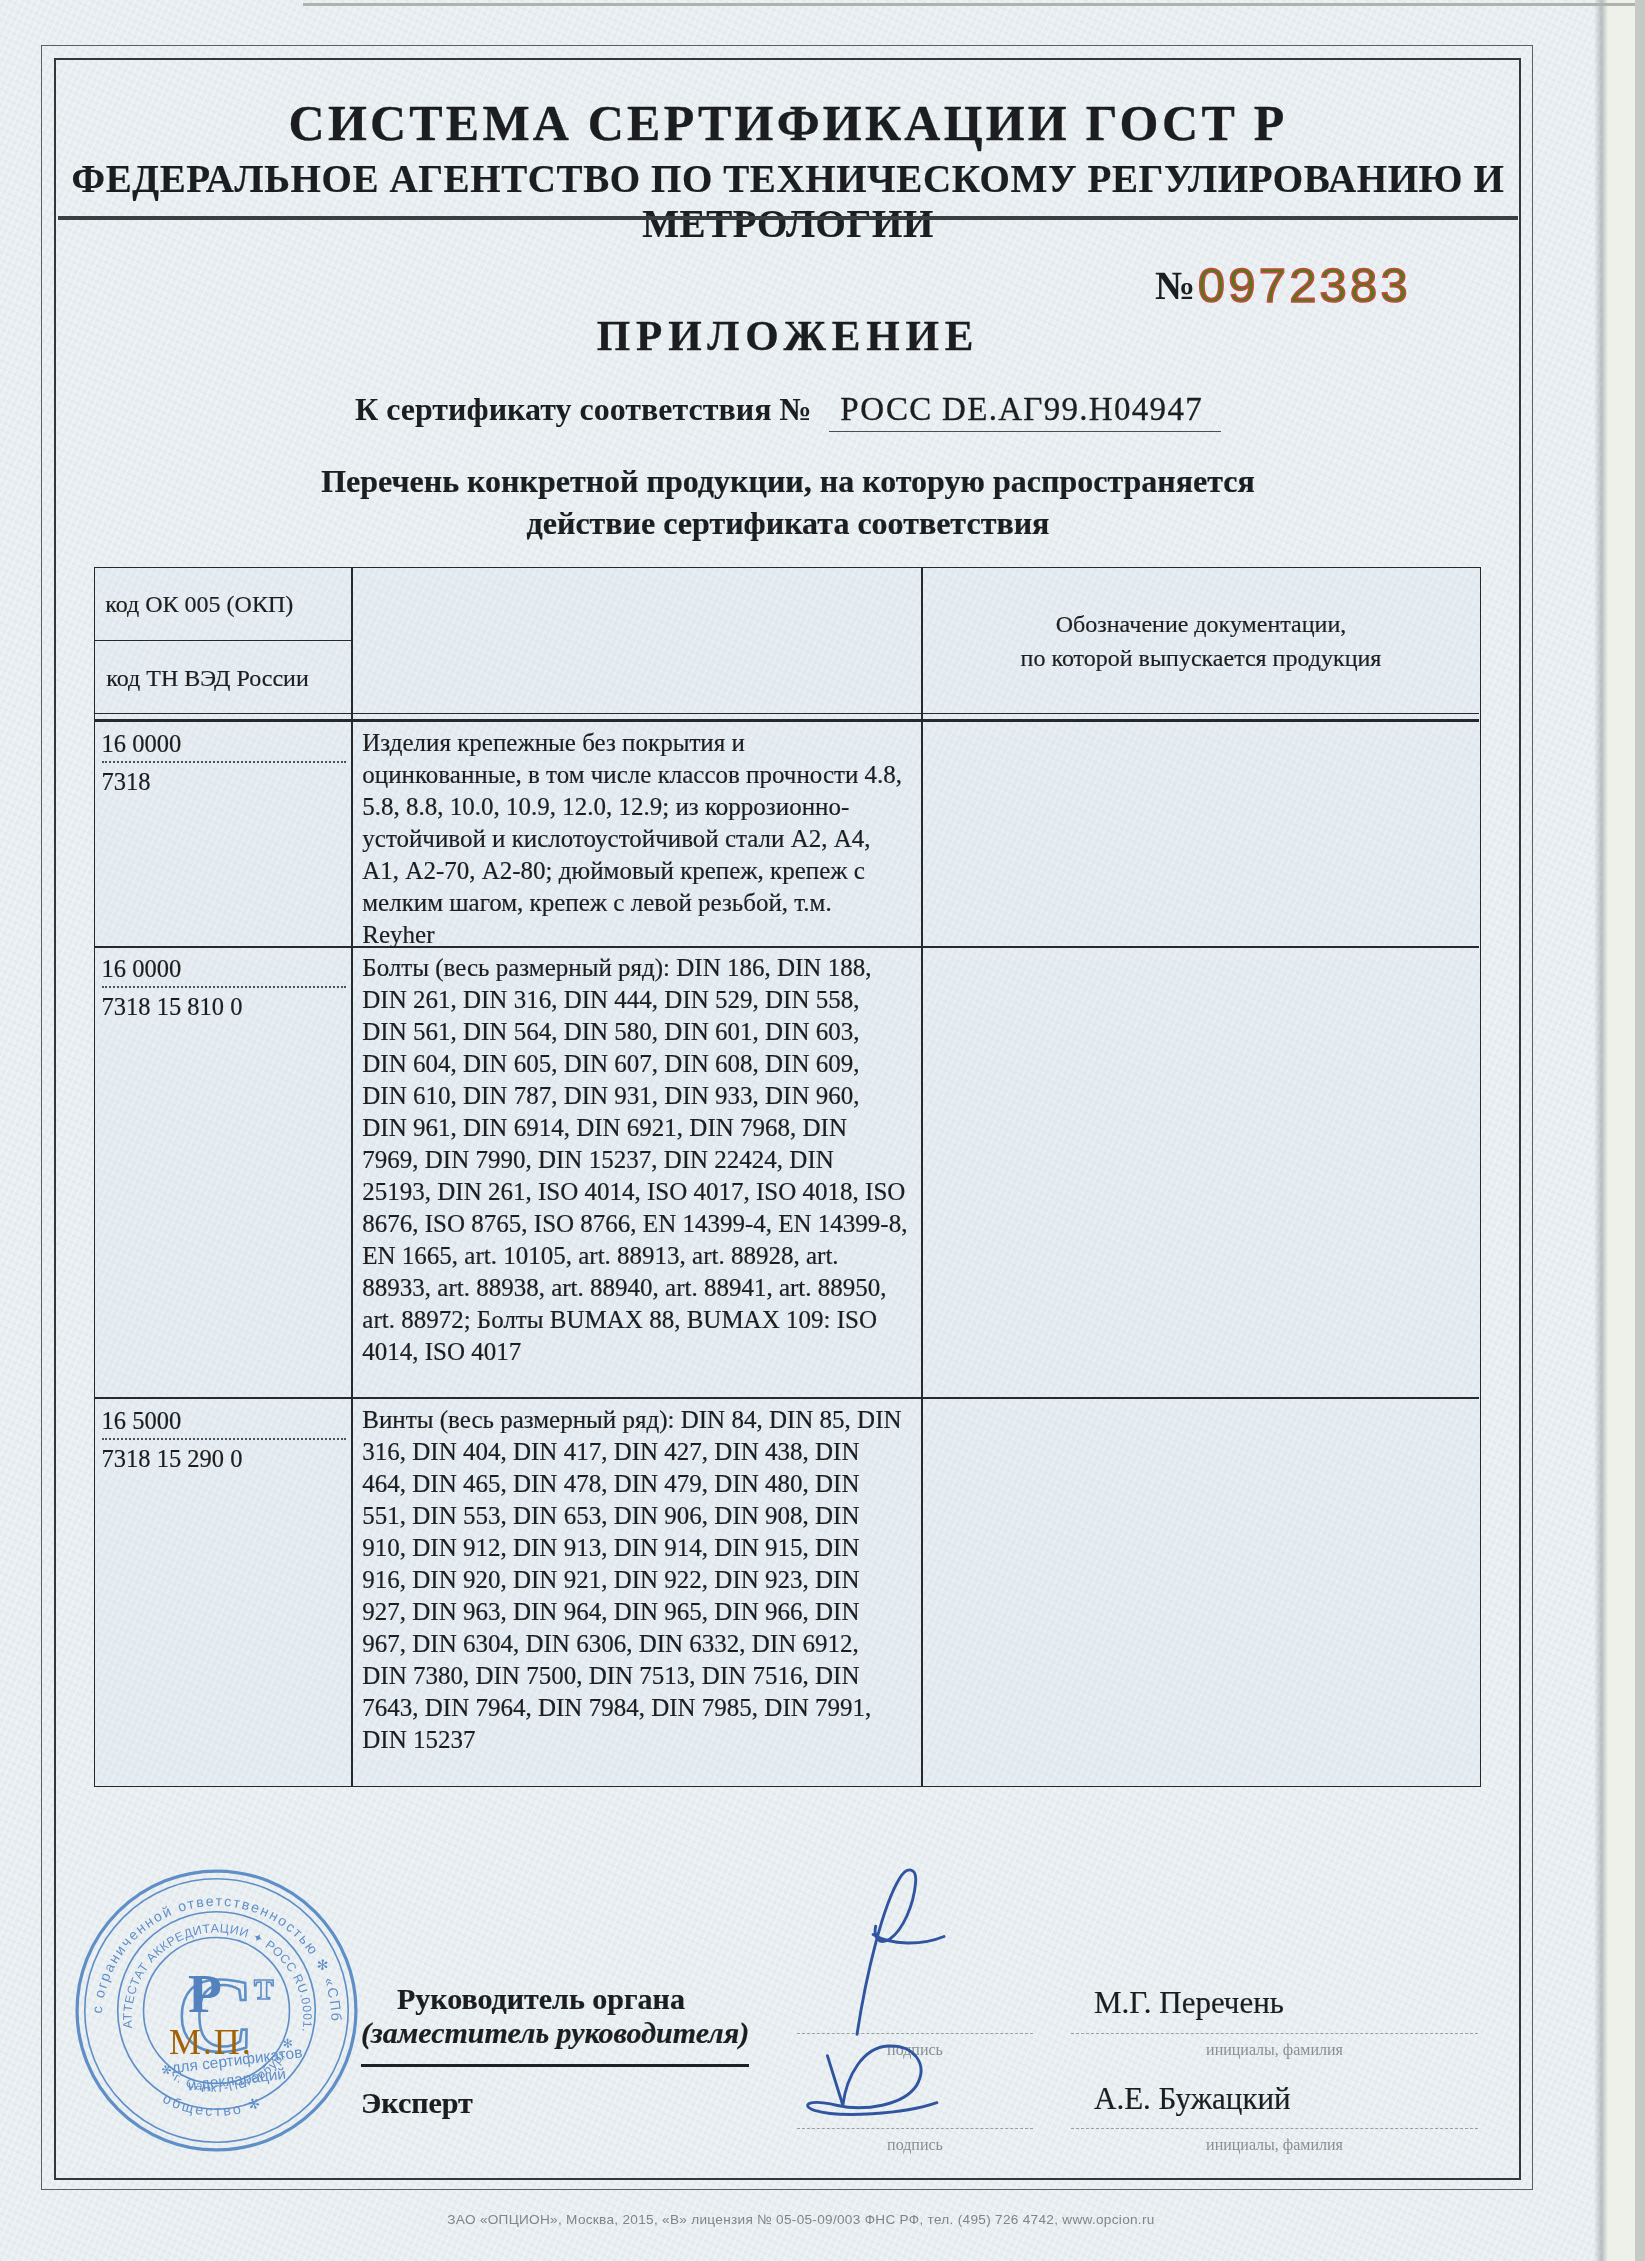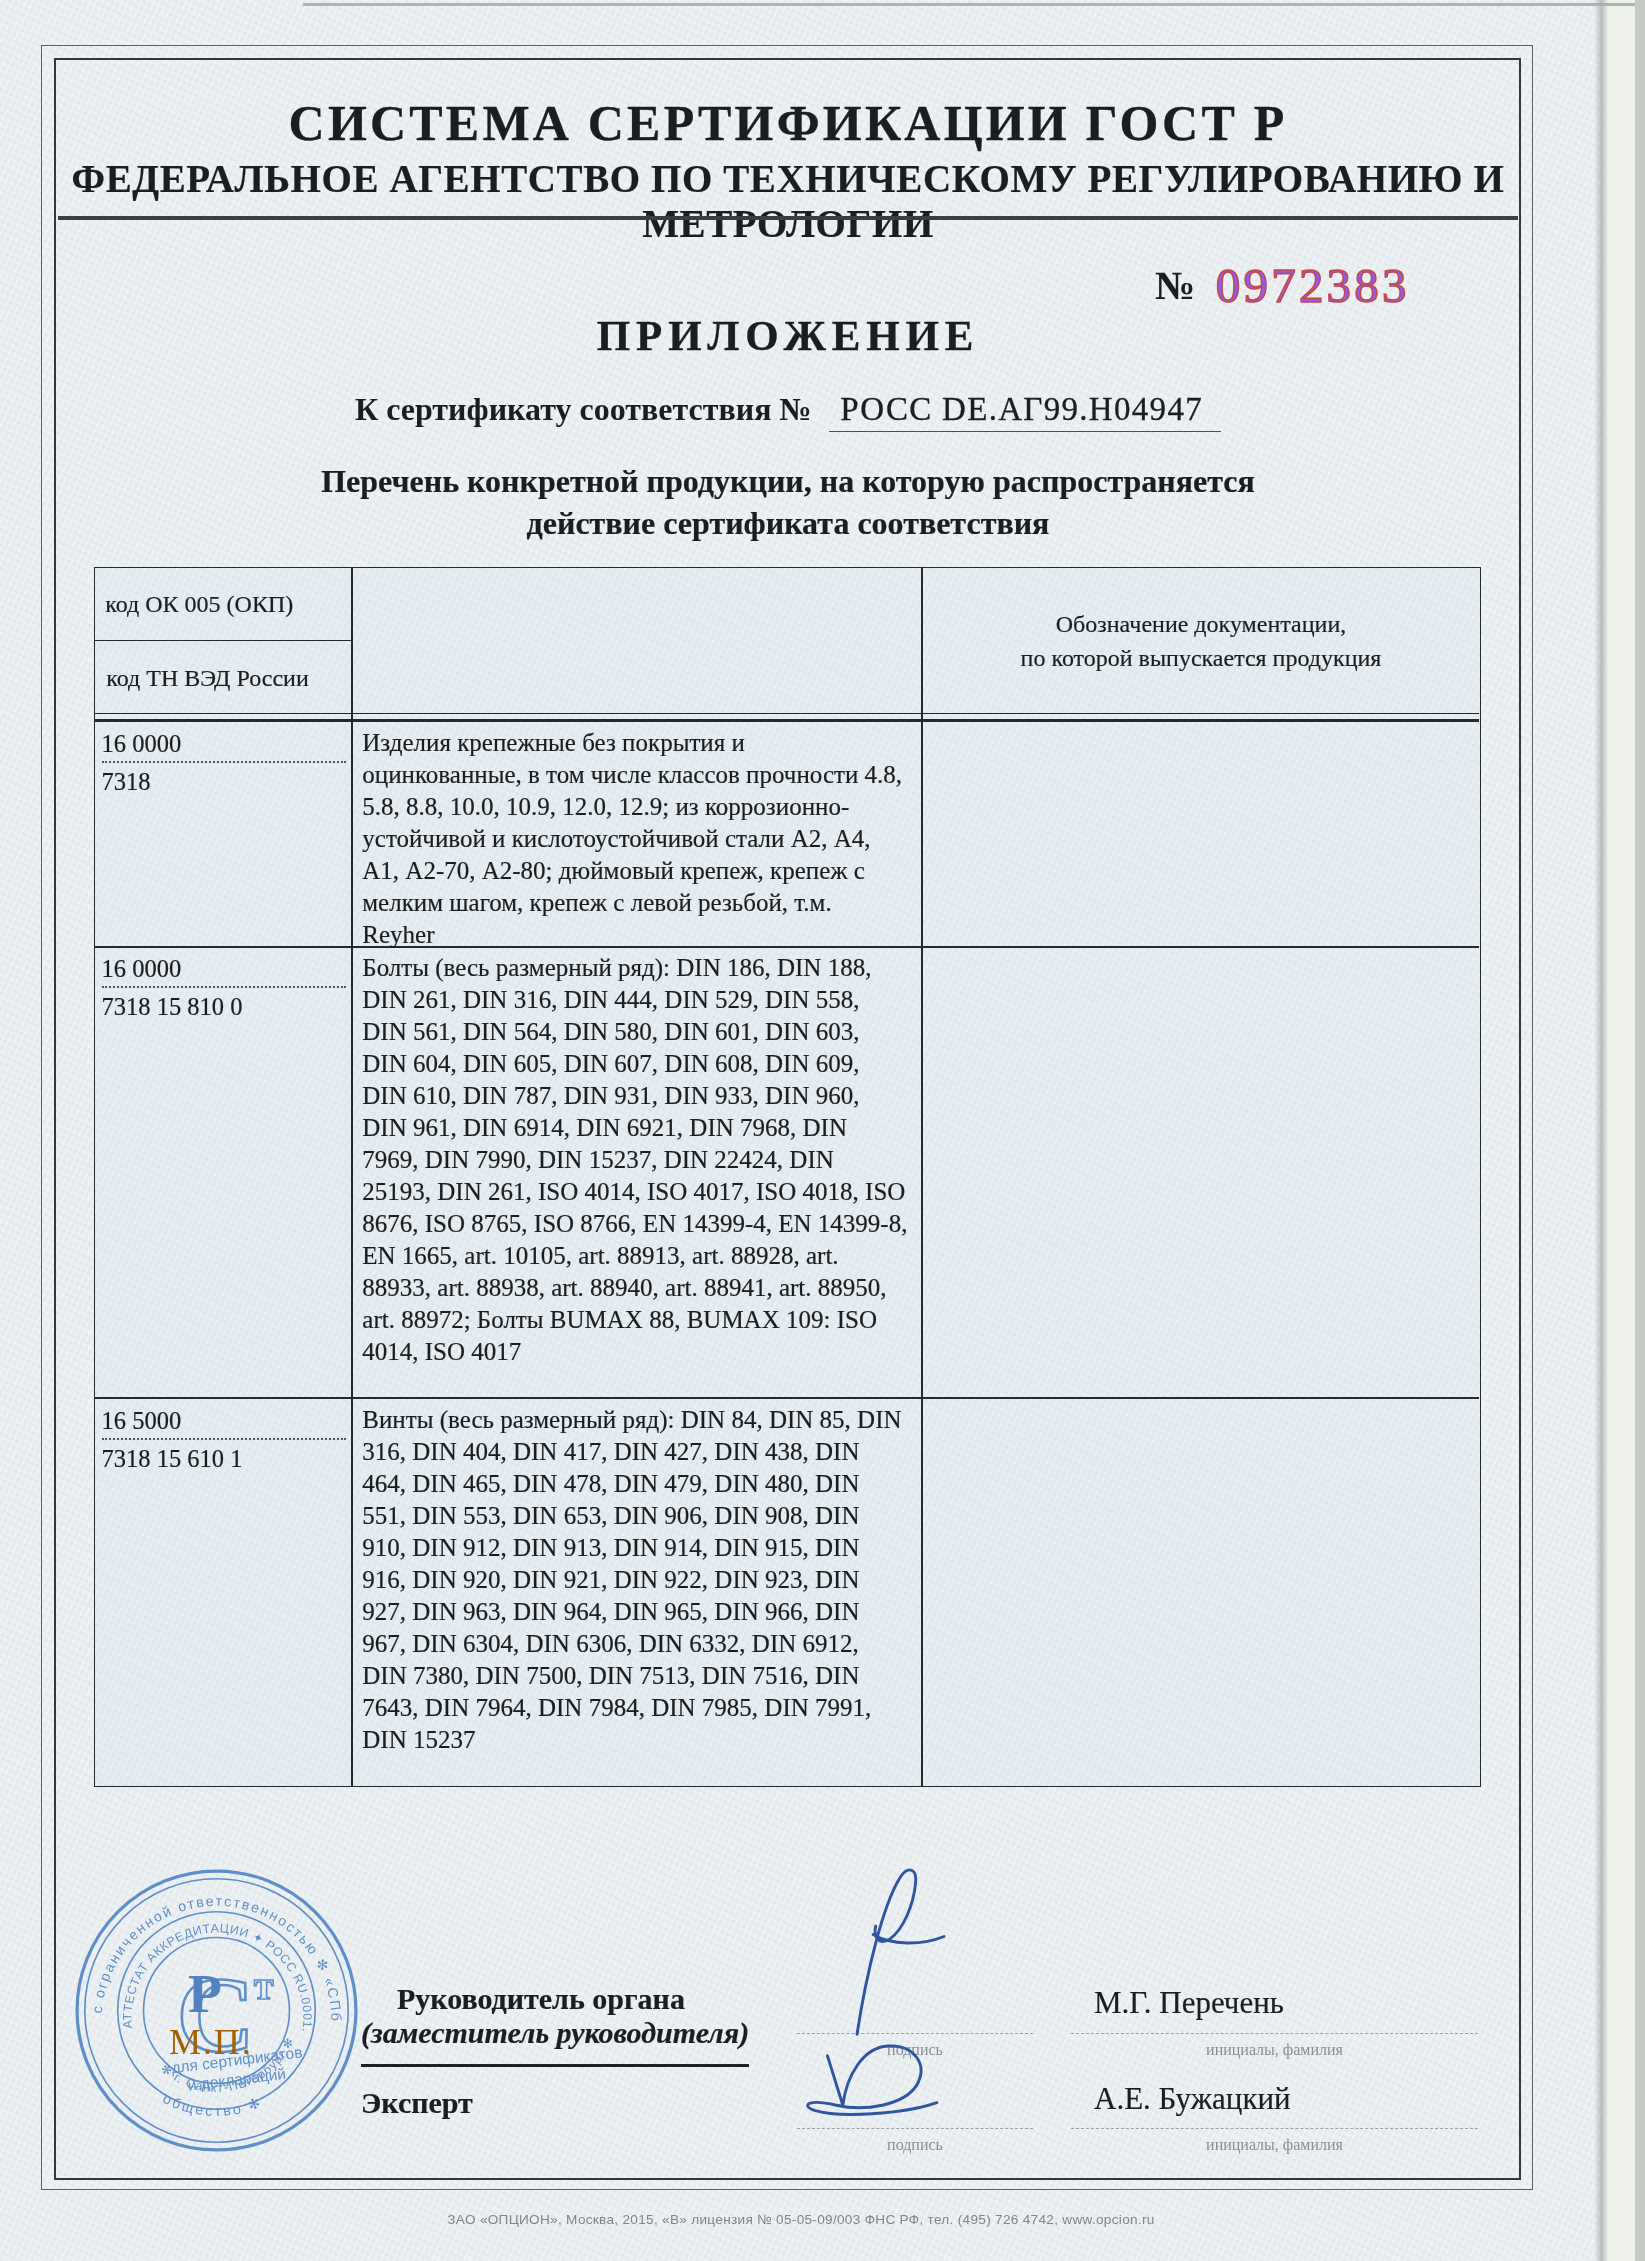--- a/index.html
+++ b/index.html
@@ -30,23 +30,23 @@
     position:absolute;left:54px;top:58px;width:1467px;height:2122px;
     border:2.6px solid #33373a;box-sizing:border-box;
   }
   .centerband{position:absolute;left:55px;width:1466px;text-align:center;}
   .title1{top:94px;font-size:50px;font-weight:bold;letter-spacing:3.2px;-webkit-text-stroke:0.3px #1b1d1e;}
   .title2{top:156px;font-size:39px;font-weight:bold;letter-spacing:0.6px;-webkit-text-stroke:0.2px #1b1d1e;}
   .head-rule{position:absolute;left:58px;top:216px;width:1460px;height:3.9px;background:#3a3e40;}
   .numline{position:absolute;left:1155px;top:257px;width:310px;white-space:nowrap;}
   .num-sign{font-size:40px;font-weight:bold;font-family:"Liberation Serif",serif;}
   .num-red{
-    font-family:Liberation Serif, serif;
-    font-size:49px;letter-spacing:3.2px;color:#8b5cf6;
-    -webkit-text-stroke:1.6px #c64848;vertical-align:-2.6px;margin-left:18px;
+    font-family:Liberation Sans, sans-serif;
+    font-size:49px;letter-spacing:3.2px;color:#4d7c0f;
+    -webkit-text-stroke:1.6px #c64848;vertical-align:-2.6px;
   }
   .doc-title{top:311px;font-size:43px;font-weight:bold;letter-spacing:5.8px;-webkit-text-stroke:0.3px #1b1d1e;}
   .cert-line{position:absolute;left:55px;top:391px;width:1466px;text-align:center;font-size:32px;font-weight:bold;white-space:nowrap;}
   .cert-no{
     display:inline-block;font-weight:normal;font-size:33px;letter-spacing:1.3px;
     border-bottom:1.9px solid #4a4e50;padding:0 18px 2.6px 11.6px;margin-left:9px;
     -webkit-text-stroke:0.3px #1b1d1e;
   }
   .desc1{top:463px;font-size:32px;font-weight:bold;-webkit-text-stroke:0.2px #1b1d1e;}
   .desc2{top:505px;font-size:32px;font-weight:bold;-webkit-text-stroke:0.2px #1b1d1e;}
@@ -139,21 +139,21 @@
     <div>16 0000</div>
     <hr class="dotline">
     <div>7318 15 810 0</div>
   </div>
   <div class="cell namecell" style="left:257px;top:379px;width:567px;height:450px;">Болты (весь размерный ряд): DIN 186, DIN 188, DIN 261, DIN 316, DIN 444, DIN 529, DIN 558, DIN 561, DIN 564, DIN 580, DIN 601, DIN 603, DIN 604, DIN 605, DIN 607, DIN 608, DIN 609, DIN 610, DIN 787, DIN 931, DIN 933, DIN 960, DIN 961, DIN 6914, DIN 6921, DIN 7968, DIN 7969, DIN 7990, DIN 15237, DIN 22424, DIN 25193, DIN 261, ISO 4014, ISO 4017, ISO 4018, ISO 8676, ISO 8765, ISO 8766,  EN 14399-4, EN 14399-8, EN 1665, art. 10105, art. 88913, art. 88928, art. 88933, art. 88938, art. 88940,  art. 88941, art. 88950, art. 88972; Болты BUMAX 88, BUMAX 109: ISO 4014, ISO 4017</div>
   <div class="cell" style="left:828px;top:379px;width:556px;height:450px;"></div>
 
   <div class="cell codecell" style="left:0;top:831px;width:256px;height:385px;">
     <div>16 5000</div>
     <hr class="dotline">
-    <div>7318 15 610 1</div>
+    <div>7318 15 290 0</div>
   </div>
   <div class="cell namecell" style="left:257px;top:831px;width:567px;height:385px;">Винты (весь размерный ряд): DIN 84, DIN 85, DIN 316, DIN 404, DIN 417, DIN 427, DIN 438, DIN 464, DIN 465, DIN 478, DIN 479, DIN 480, DIN 551, DIN 553, DIN 653, DIN 906, DIN 908, DIN 910, DIN 912, DIN 913, DIN 914, DIN 915, DIN 916, DIN 920, DIN 921, DIN 922, DIN 923, DIN 927, DIN 963, DIN 964, DIN 965, DIN 966, DIN 967, DIN 6304, DIN 6306, DIN 6332, DIN 6912, DIN 7380, DIN 7500, DIN 7513, DIN 7516,  DIN 7643, DIN 7964, DIN 7984, DIN 7985, DIN 7991, DIN 15237</div>
   <div class="cell" style="left:828px;top:831px;width:556px;height:385px;"></div>
 </div>
 
 <div class="stampwrap">
   <svg width="297" height="297" viewBox="0 0 460 460">
     <g fill="none" stroke="#4d82c2">
       <circle cx="230" cy="230" r="216" stroke-width="5"></circle>
       <circle cx="230" cy="230" r="204" stroke-width="2.5"></circle>

